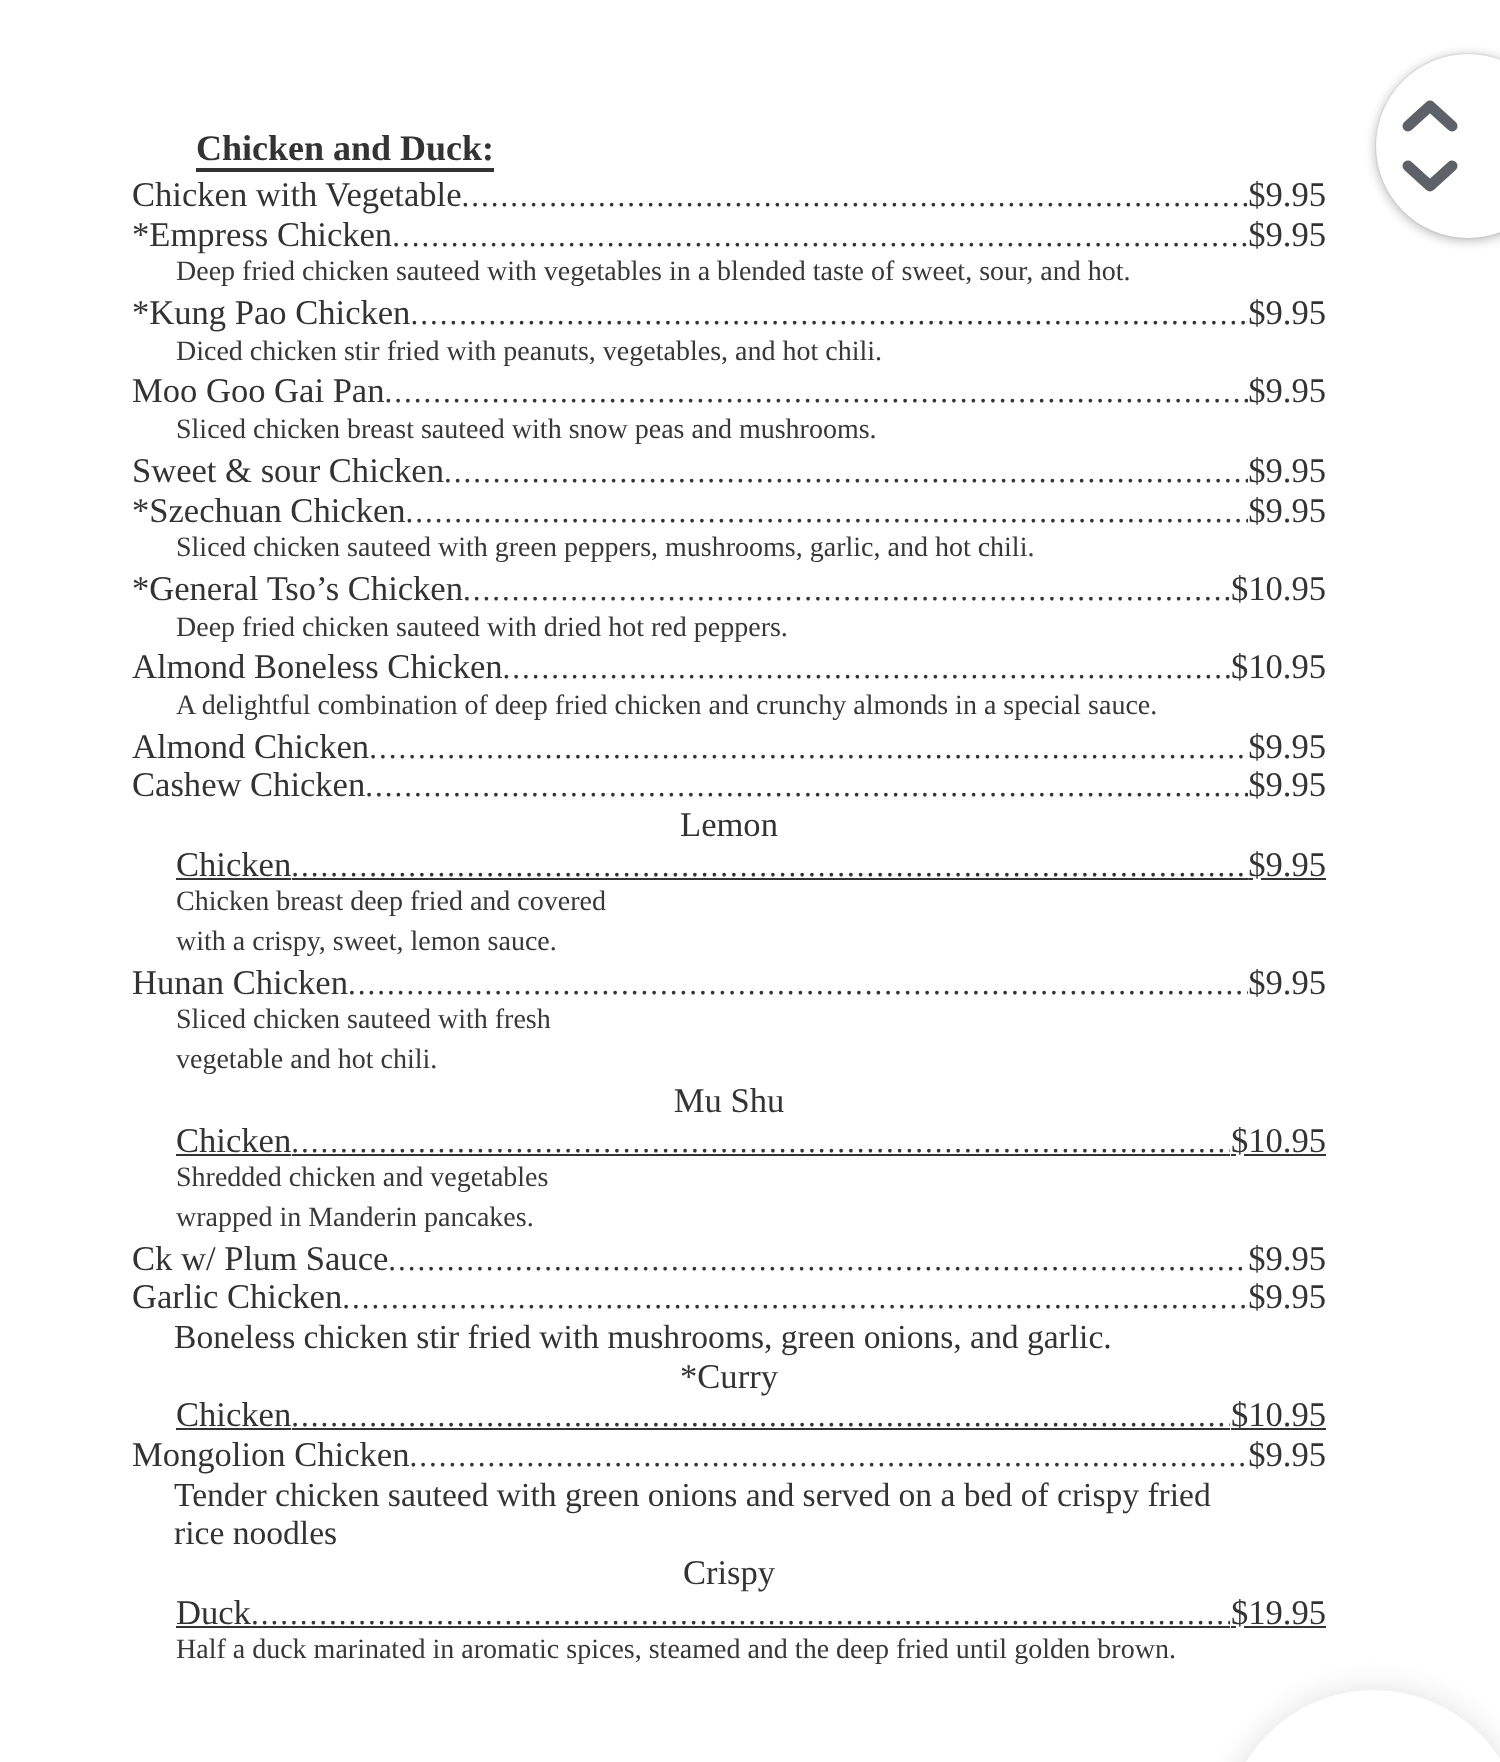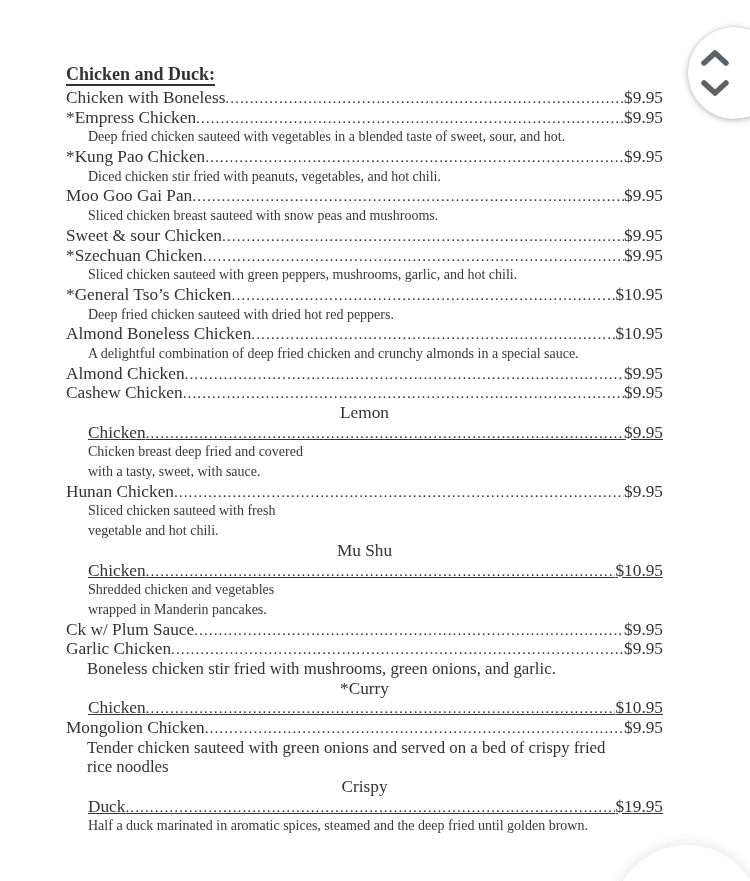--- a/index.html
+++ b/index.html
@@ -21,20 +21,21 @@
   .heading {
     font-size: 18px;
     font-weight: bold;
     line-height: 22px;
     margin-bottom: 3px;
     white-space: nowrap;
   }
   .heading span {
     border-bottom: 2px solid #333;
     padding-bottom: 0px;
+    margin-left: 32px;
   }
   .row {
     line-height: 19.7px;
     height: 19.7px;
     white-space: nowrap;
   }
   .row.item, .row.item_indent {
     display: flex;
     align-items: baseline;
     font-size: 17.3px;
@@ -89,21 +90,21 @@
 </style>
 </head>
 <body>
 
 <div class="menu">
   <div class="heading">
     <span>Chicken and Duck:</span>
   </div>
   <div>
       <div class="row item">
-        <span class="nm">Chicken with Boneless</span>
+        <span class="nm">Chicken with Vegetable</span>
         <span class="dots"></span>
         <span class="pr">$9.95</span>
       </div>
       <div class="row item">
         <span class="nm">*Empress Chicken</span>
         <span class="dots"></span>
         <span class="pr">$9.95</span>
       </div>
       <div class="row desc_sm">Deep fried chicken sauteed with vegetables in a blended taste of sweet, sour, and hot.</div>
       <div class="row item">
@@ -151,21 +152,21 @@
         <span class="dots"></span>
         <span class="pr">$9.95</span>
       </div>
       <div class="row label">Lemon</div>
       <div class="row item_indent">
         <span class="nm">Chicken</span>
         <span class="dots"></span>
         <span class="pr">$9.95</span>
       </div>
       <div class="row desc_sm">Chicken breast deep fried and covered</div>
-      <div class="row desc_sm">with a tasty, sweet, with sauce.</div>
+      <div class="row desc_sm">with a crispy, sweet, lemon sauce.</div>
       <div class="row item">
         <span class="nm">Hunan Chicken</span>
         <span class="dots"></span>
         <span class="pr">$9.95</span>
       </div>
       <div class="row desc_sm">Sliced chicken sauteed with fresh</div>
       <div class="row desc_sm">vegetable and hot chili.</div>
       <div class="row label">Mu Shu</div>
       <div class="row item_indent">
         <span class="nm">Chicken</span>

